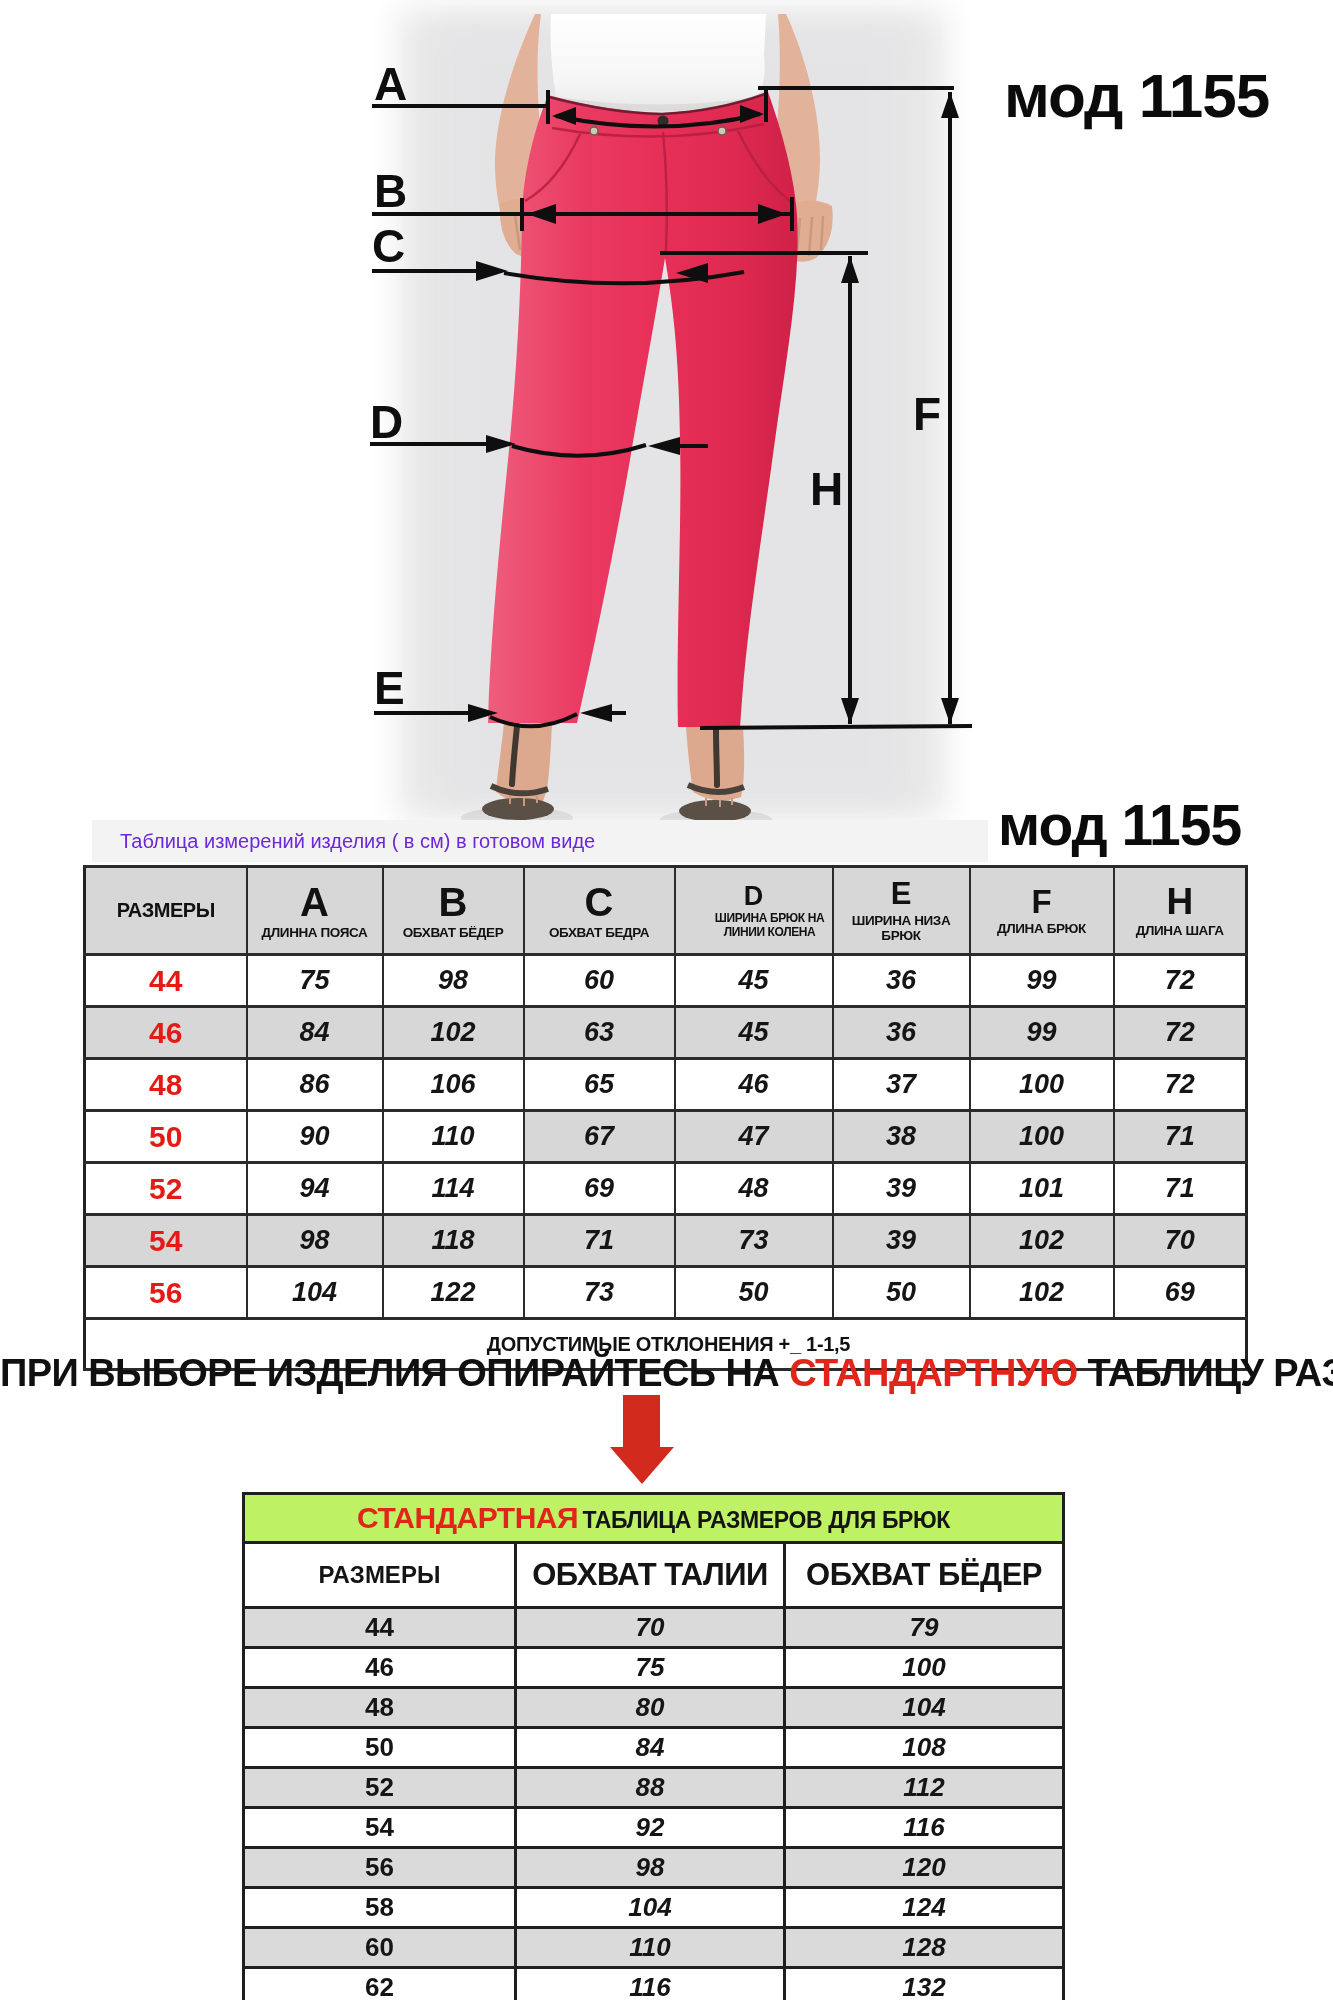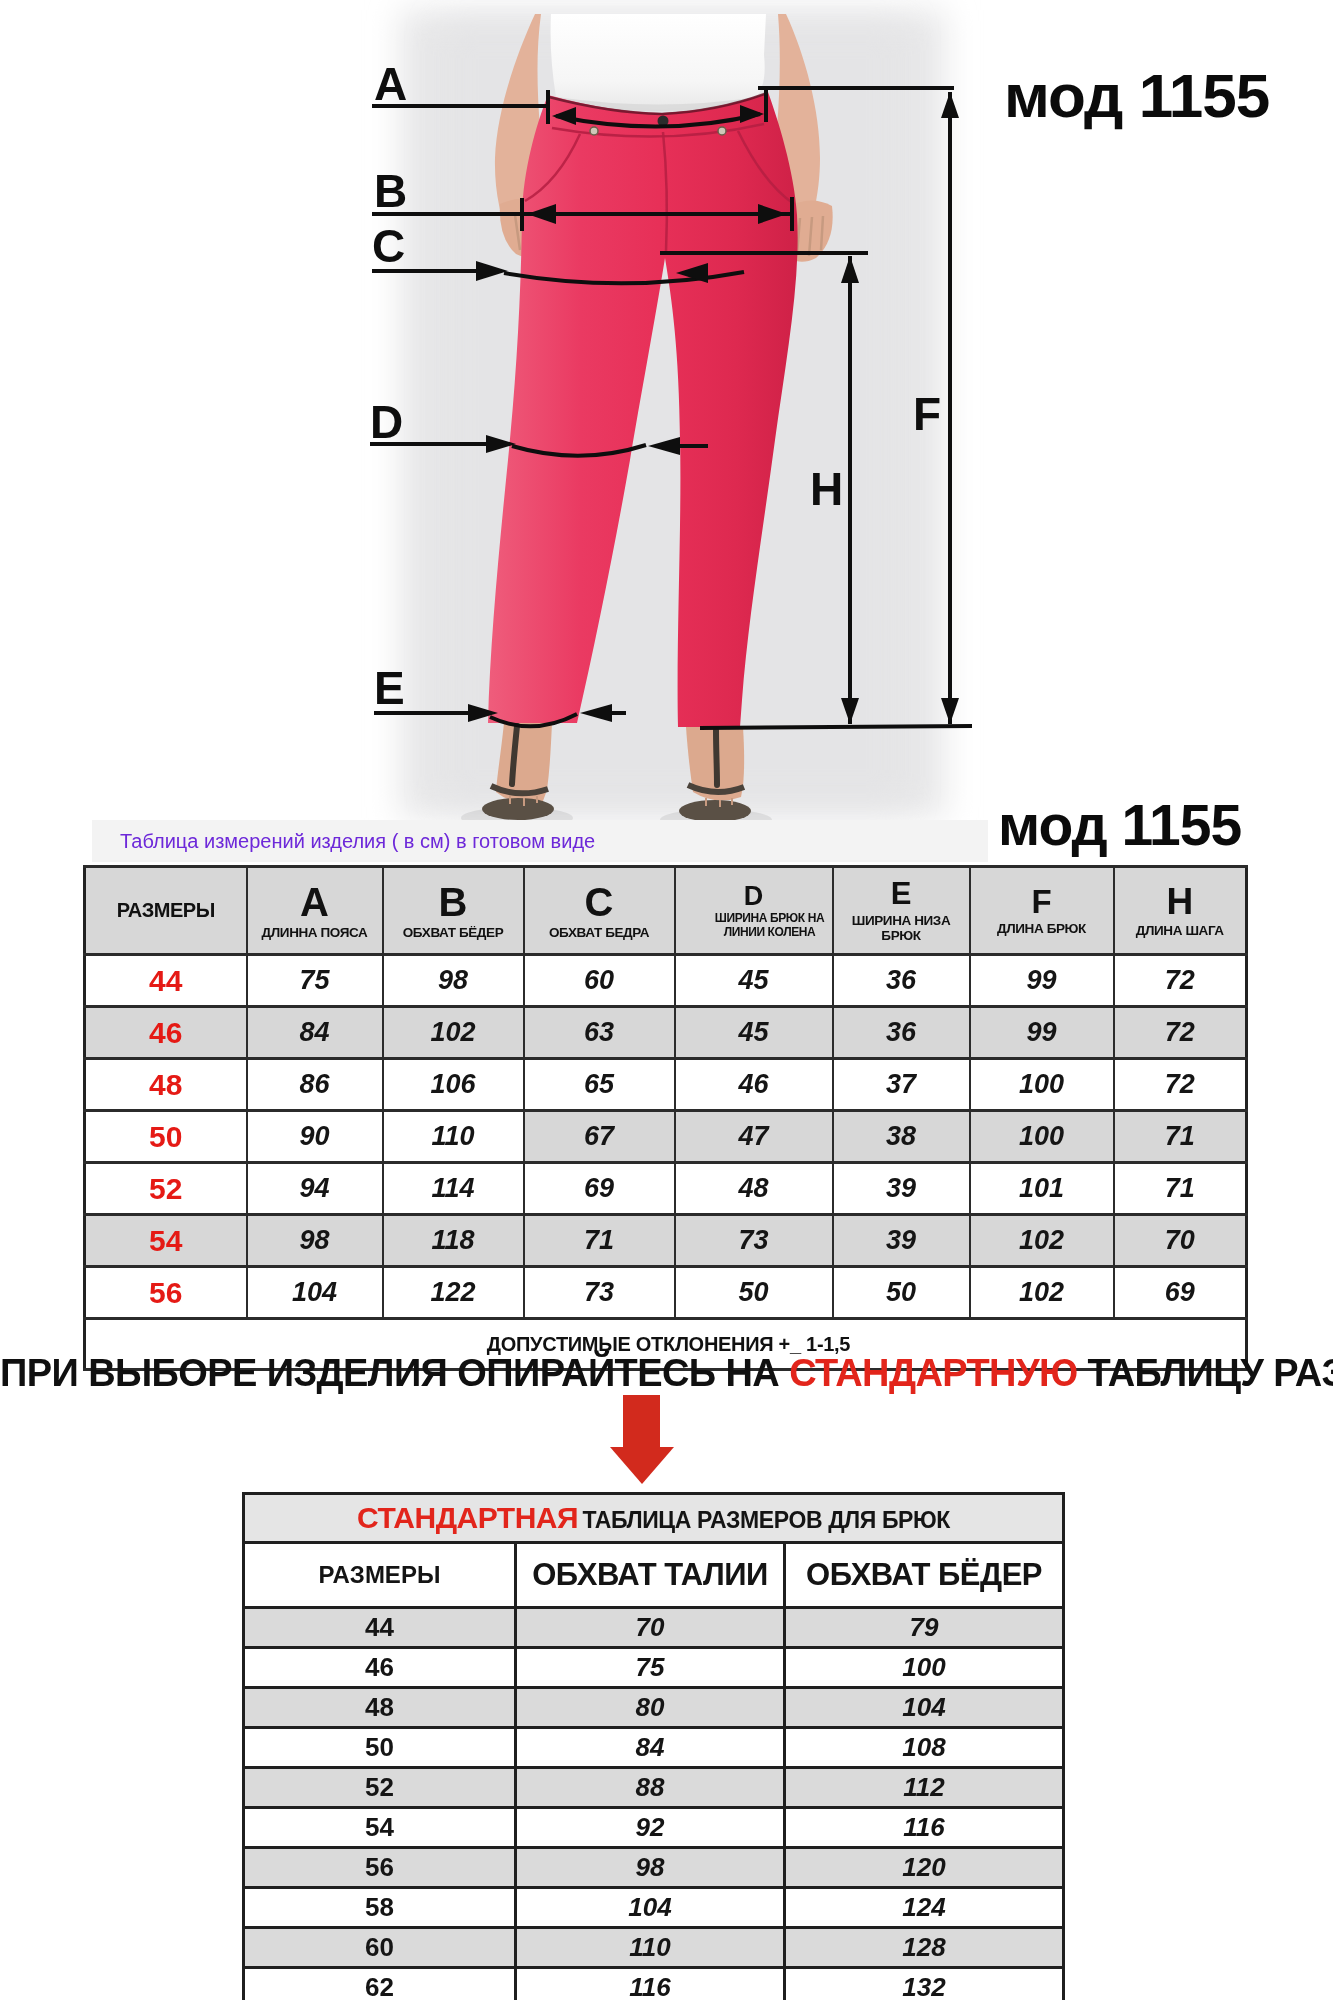--- a/index.html
+++ b/index.html
@@ -44,21 +44,21 @@
 
   
   .arrow-shaft{left:623px;top:1395px;width:37px;height:53px;background:#d22a1d;}
   .arrow-head{left:610px;top:1447px;width:0;height:0;
               border-left:32px solid transparent;border-right:32px solid transparent;
               border-top:37px solid #d22a1d;}
 
   
   .t2{left:242px;top:1492px;width:820px;border:3px solid #1f1f1f;}
   .t2 th,.t2 td{border:3px solid #1f1f1f;text-align:center;vertical-align:middle;padding:0;}
-  .t2 .trow td{height:46px;background:#e5e5e5;}
+  .t2 .trow td{height:46px;background:#bef264;}
   .t2 .trow .hl{color:#e2251b;font-size:30px;font-weight:bold;letter-spacing:-0.5px;}
   .t2 .trow .rest{color:#141414;font-size:23px;font-weight:bold;letter-spacing:-0.4px;}
   .t2 thead th{height:62px;background:#fff;font-weight:bold;color:#141414;}
   .t2 thead th:nth-child(1){font-size:24px;}
   .t2 thead th:nth-child(2),.t2 thead th:nth-child(3){font-size:31px;letter-spacing:-0.5px;}
   .t2 tbody td{height:37px;background:#fff;font-size:26px;font-weight:bold;color:#151515;}
   .t2 tbody td.val{font-style:italic;}
   .t2 tbody tr.g td{background:#dadada;}
 
   svg text{font-family:"Liberation Sans",sans-serif;}

